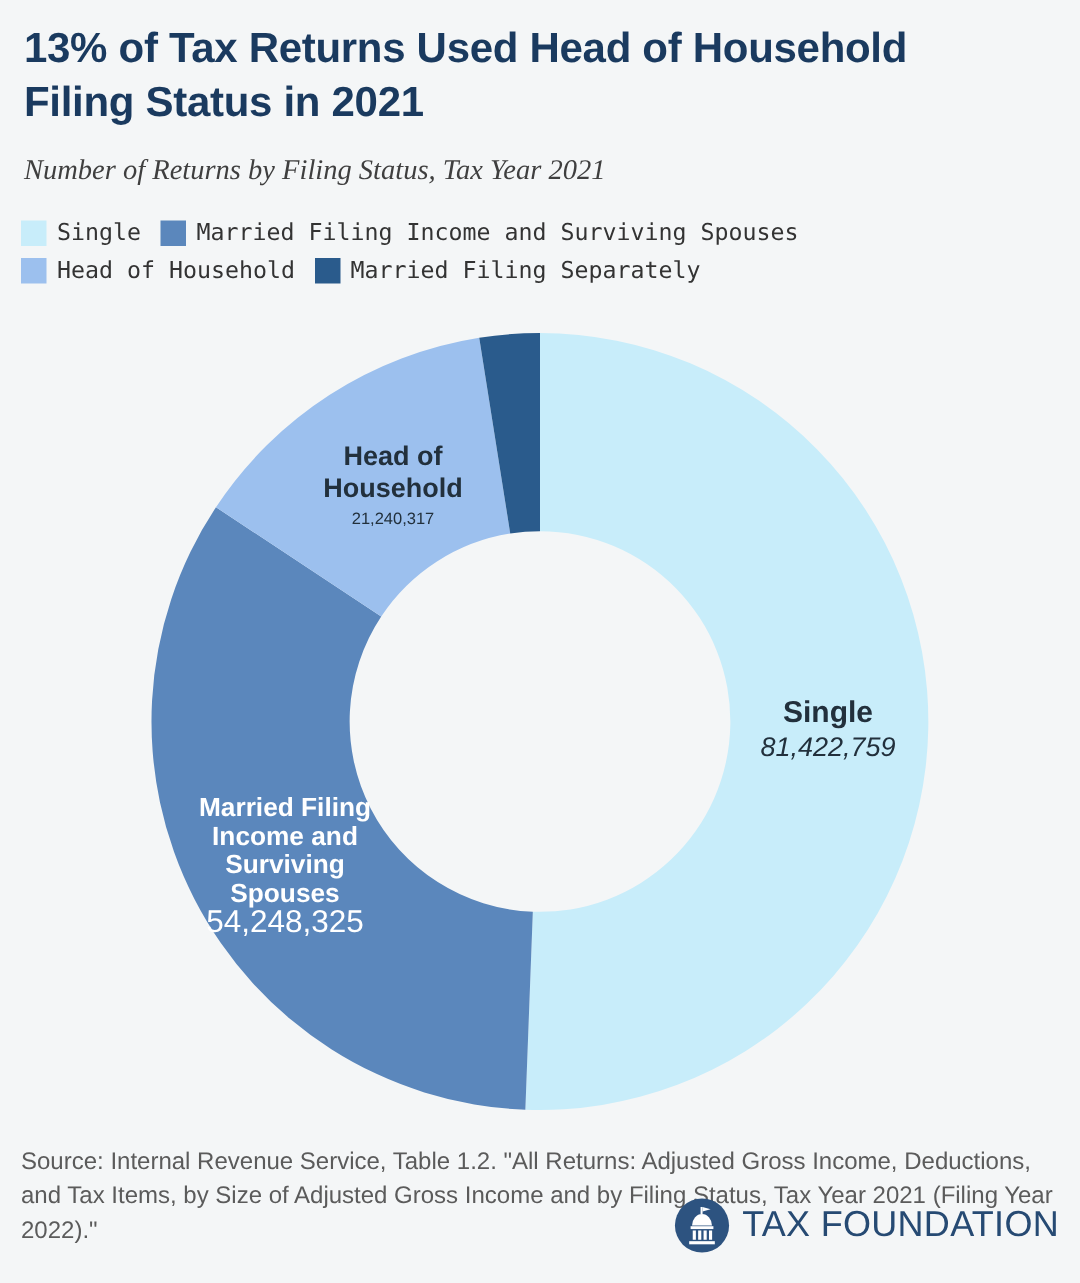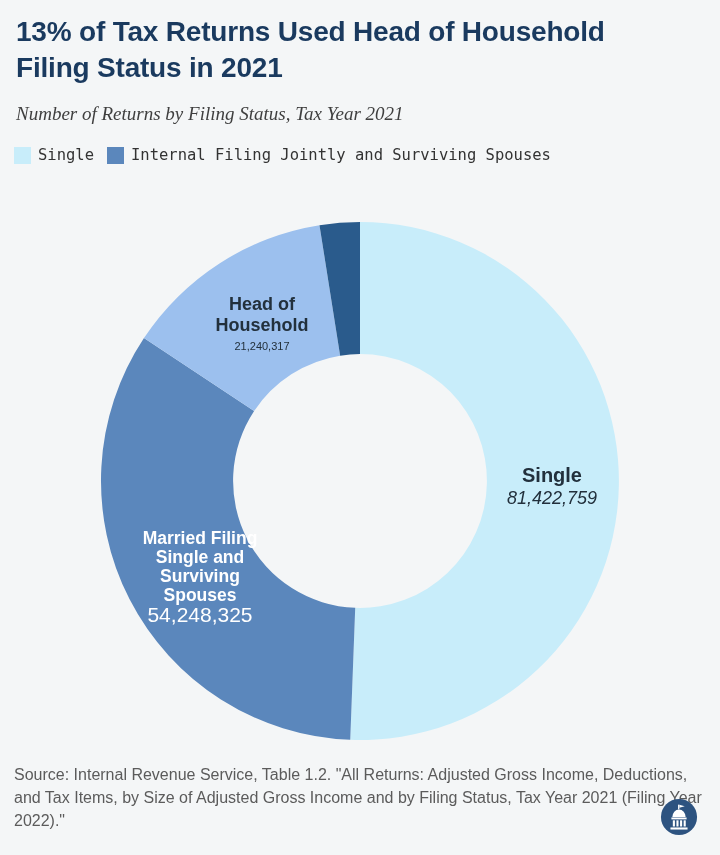--- a/index.html
+++ b/index.html
@@ -45,21 +45,21 @@
   .slice-label .value{font-weight:400;}
 
   .label-single{left:552px;top:463px;color:#22303C;}
   .label-single .name{font-size:20px;line-height:24px;}
   .label-single .value{font-size:18px;line-height:22px;font-style:italic;}
 
   .label-hoh{left:262px;top:294px;color:#22303C;}
   .label-hoh .name{font-size:18px;line-height:21px;}
   .label-hoh .value{font-size:11px;line-height:21px;}
 
-  .label-mfj{left:190px;top:529px;color:#FFFFFF;margin-left:10px;}
+  .label-mfj{left:190px;top:529px;color:#FFFFFF;}
   .label-mfj .name{font-size:17.5px;line-height:19px;}
   .label-mfj .value{font-size:21px;line-height:20px;}
 
   
   .source{
     position:absolute;left:14px;top:763px;width:695px;
     font-size:16px;line-height:1.45;color:#5B5B5B;
   }
   .logo{
     position:absolute;right:14px;top:798px;
@@ -83,21 +83,31 @@
   <div class="subtitle">Number of Returns by Filing Status, Tax Year 2021</div>
 
   <div class="legend">
     <div class="legend-row">
       <div class="legend-item">
         <span class="legend-swatch" style="background: rgb(200, 237, 250);"></span>
         <span class="legend-label">Single</span>
       </div>
       <div class="legend-item">
         <span class="legend-swatch" style="background: rgb(91, 135, 188);"></span>
-        <span class="legend-label">Internal Filing Jointly and Surviving Spouses</span>
+        <span class="legend-label">Married Filing Income and Surviving Spouses</span>
+      </div>
+    </div>
+    <div class="legend-row">
+      <div class="legend-item">
+        <span class="legend-swatch" style="background: rgb(156, 192, 238);"></span>
+        <span class="legend-label">Head of Household</span>
+      </div>
+      <div class="legend-item">
+        <span class="legend-swatch" style="background: rgb(42, 91, 140);"></span>
+        <span class="legend-label">Married Filing Separately</span>
       </div>
     </div>
   </div>
 
   <svg class="donut" id="donut" viewBox="0 0 720 855" xmlns="http://www.w3.org/2000/svg">
       <path d="M360.00,222.00 A259,259 0 1 1 350.24,739.82 L355.22,607.82 A126.91,126.91 0 1 0 360.00,354.09 Z" fill="#C8EDFA"></path>
       <path d="M350.24,739.82 A259,259 0 0 1 143.97,338.12 L254.15,410.99 A126.91,126.91 0 0 0 355.22,607.82 Z" fill="#5B87BC"></path>
       <path d="M143.97,338.12 A259,259 0 0 1 319.48,225.19 L340.15,355.65 A126.91,126.91 0 0 0 254.15,410.99 Z" fill="#9CC0EE"></path>
       <path d="M319.48,225.19 A259,259 0 0 1 360.00,222.00 L360.00,354.09 A126.91,126.91 0 0 0 340.15,355.65 Z" fill="#2A5B8C"></path>
     </svg>
@@ -108,21 +118,21 @@
   </div>
 
   <div class="slice-label label-hoh">
     <div class="name">Head of</div>
     <div class="name">Household</div>
     <div class="value">21,240,317</div>
   </div>
 
   <div class="slice-label label-mfj">
     <div class="name">Married Filing</div>
-    <div class="name">Single and</div>
+    <div class="name">Income and</div>
     <div class="name">Surviving</div>
     <div class="name">Spouses</div>
     <div class="value">54,248,325</div>
   </div>
 
   <div class="source">Source: Internal Revenue Service, Table 1.2. "All Returns: Adjusted Gross Income, Deductions, and Tax Items, by Size of Adjusted Gross Income and by Filing Status, Tax Year 2021 (Filing Year 2022)."</div>
 
   <div class="logo">
     <svg class="logo-icon" viewBox="0 0 40 40" xmlns="http://www.w3.org/2000/svg">
       <circle cx="20" cy="20" r="19" fill="#2D5380"></circle>
@@ -131,15 +141,16 @@
         <path d="M20.4 7 L26 8.6 L20.4 10.2 Z"></path>
         <path d="M13 20 a7 8 0 0 1 14 0 Z"></path>
         <rect x="12" y="20.5" width="16" height="2"></rect>
         <rect x="13.5" y="23.5" width="2.2" height="6.5"></rect>
         <rect x="17.3" y="23.5" width="2.2" height="6.5"></rect>
         <rect x="21.1" y="23.5" width="2.2" height="6.5"></rect>
         <rect x="24.9" y="23.5" width="2.2" height="6.5"></rect>
         <rect x="11" y="31" width="18" height="2.2"></rect>
       </g>
     </svg>
+    <span class="logo-text">TAX FOUNDATION</span>
   </div>
 
 </div>
 
 </body></html>

